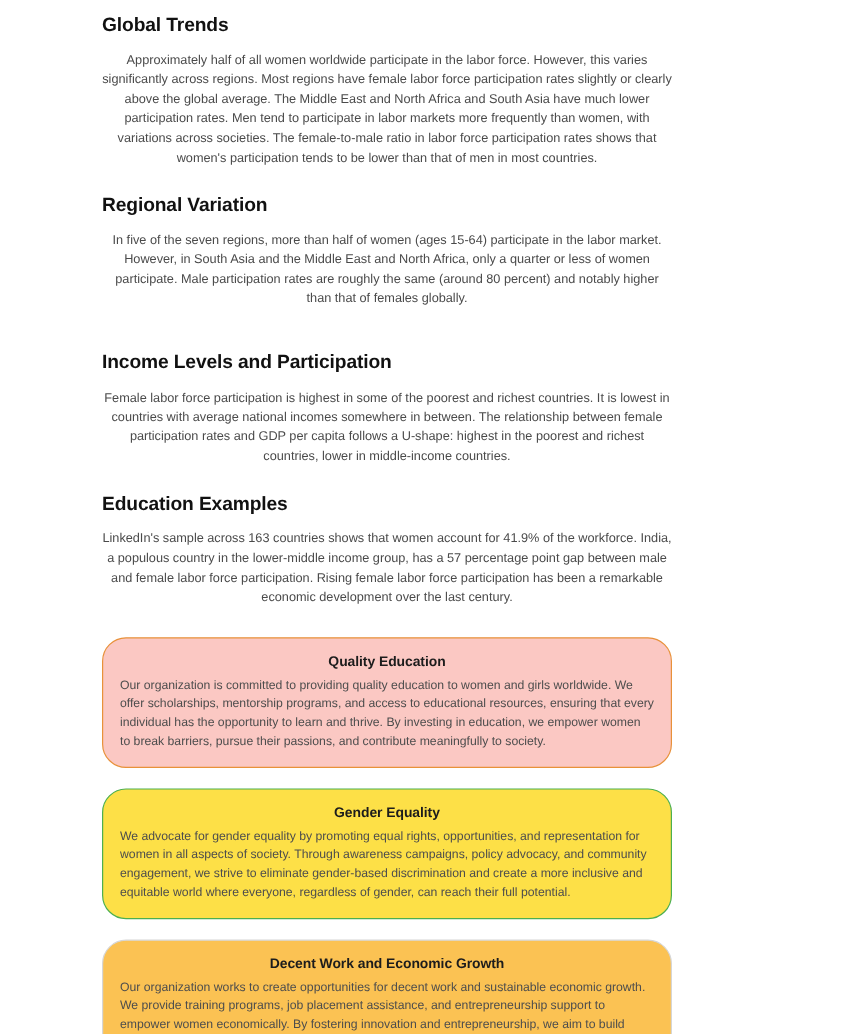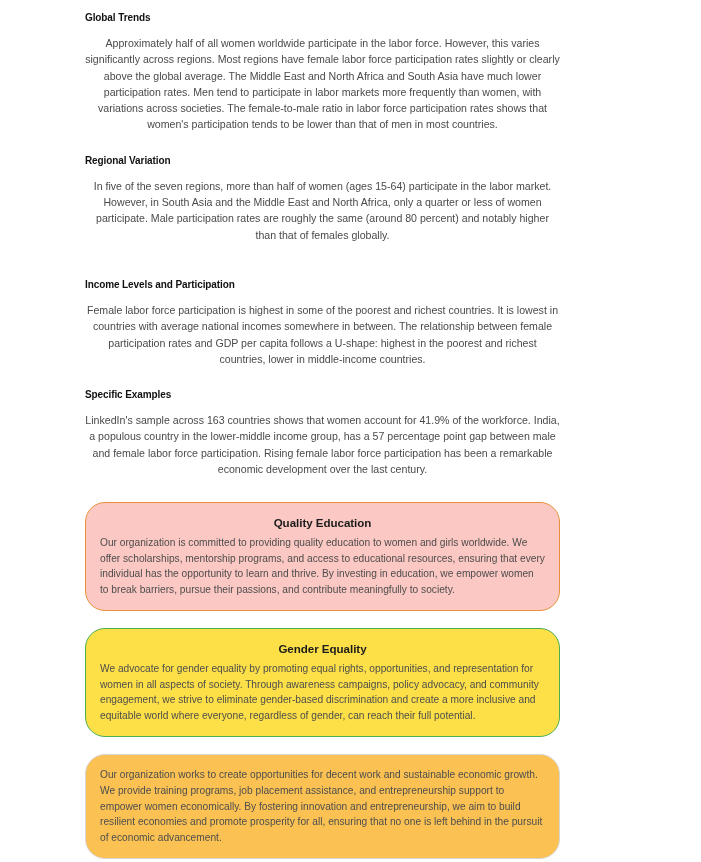--- a/index.html
+++ b/index.html
@@ -28,21 +28,21 @@
   .content {
     margin-left: 85px;
     width: 475px;
   }
 
   
   .section {
     margin-bottom: 18px;
   }
   .section-heading {
-    font-size: 10px;
+    font-size: 16px;
     font-weight: bold;
     color: #111111;
     letter-spacing: -0.1px;
     margin: 0 0 11px 0;
     line-height: 1.2;
   }
   .section-body {
     font-size: 10.6px;
     line-height: 16.3px;
     color: #4a4a4a;
@@ -100,37 +100,38 @@
       <h2 class="section-heading">Regional Variation</h2>
       <p class="section-body">In five of the seven regions, more than half of women (ages 15-64) participate in the labor market. However, in South Asia and the Middle East and North Africa, only a quarter or less of women participate. Male participation rates are roughly the same (around 80 percent) and notably higher than that of females globally.</p>
     </section>
 
     <section class="section income">
       <h2 class="section-heading">Income Levels and Participation</h2>
       <p class="section-body">Female labor force participation is highest in some of the poorest and richest countries. It is lowest in countries with average national incomes somewhere in between. The relationship between female participation rates and GDP per capita follows a U-shape: highest in the poorest and richest countries, lower in middle-income countries.</p>
     </section>
 
     <section class="section examples">
-      <h2 class="section-heading">Specific Examples</h2>
+      <h2 class="section-heading">Education Examples</h2>
       <p class="section-body">LinkedIn's sample across 163 countries shows that women account for 41.9% of the workforce. India, a populous country in the lower-middle income group, has a 57 percentage point gap between male and female labor force participation. Rising female labor force participation has been a remarkable economic development over the last century.</p>
     </section>
 
   </div>
 
   <div class="cards">
 
     <div class="card" style="background-color: rgb(251, 200, 195); border-color: rgb(232, 145, 58);">
       <h3 class="card-title">Quality Education</h3>
       <p class="card-body">Our organization is committed to providing quality education to women and girls worldwide. We offer scholarships, mentorship programs, and access to educational resources, ensuring that every individual has the opportunity to learn and thrive. By investing in education, we empower women to break barriers, pursue their passions, and contribute meaningfully to society.</p>
     </div>
 
     <div class="card" style="background-color: #fde047; border-color: rgb(76, 175, 80);">
       <h3 class="card-title">Gender Equality</h3>
       <p class="card-body">We advocate for gender equality by promoting equal rights, opportunities, and representation for women in all aspects of society. Through awareness campaigns, policy advocacy, and community engagement, we strive to eliminate gender-based discrimination and create a more inclusive and equitable world where everyone, regardless of gender, can reach their full potential.</p>
     </div>
 
     <div class="card" style="background-color: rgb(251, 194, 83); border-color: rgb(214, 214, 214);">
+      <h3 class="card-title">Decent Work and Economic Growth</h3>
       <p class="card-body">Our organization works to create opportunities for decent work and sustainable economic growth. We provide training programs, job placement assistance, and entrepreneurship support to empower women economically. By fostering innovation and entrepreneurship, we aim to build resilient economies and promote prosperity for all, ensuring that no one is left behind in the pursuit of economic advancement.</p>
     </div>
 
   </div>
 
 </div>
 
 </body></html>

